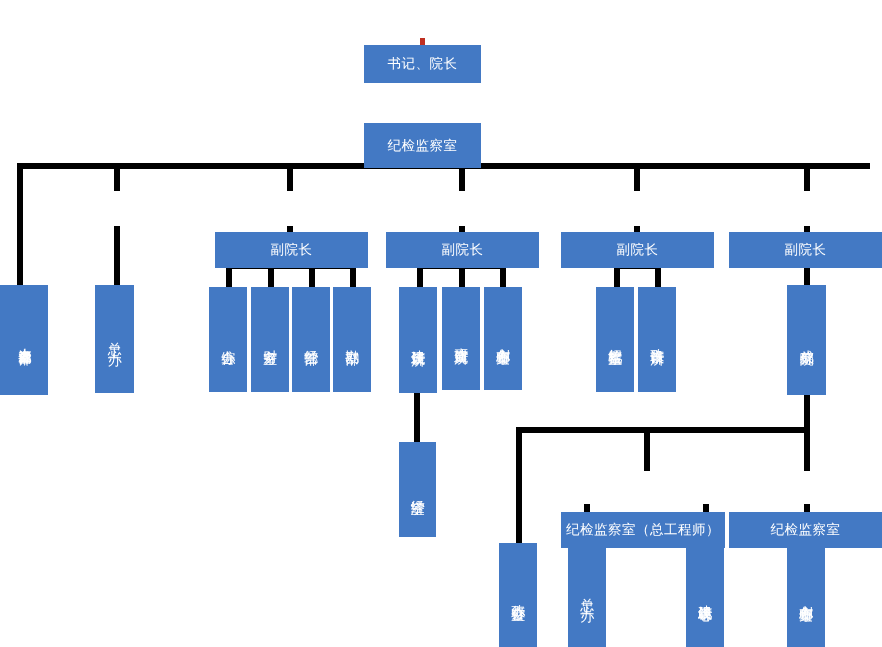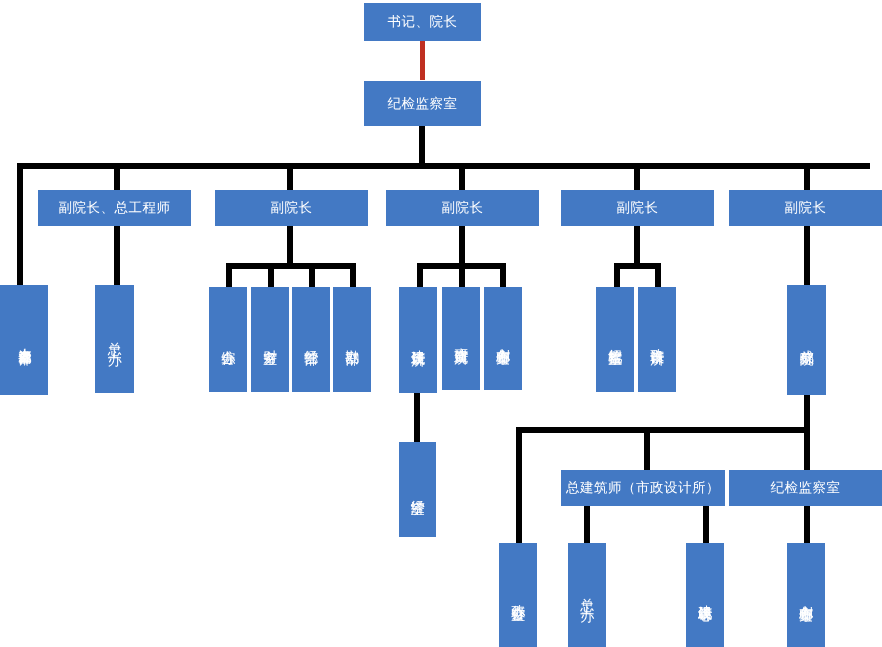--- a/index.html
+++ b/index.html
@@ -29,20 +29,21 @@
     text-align: center;
     line-height: 1.12;
     letter-spacing: 0.5px;
     user-select: none;
   }
   
   .node.h {
     font-size: 13.5px;
     padding: 18px 4px;
     white-space: nowrap;
+    margin-top: 42px;
   }
   
   .node.v {
     writing-mode: vertical-rl;
     text-orientation: upright;
     font-size: 14px;
     padding: 4px 2px;
     line-height: 1.25;
     justify-content: center;
     align-items: center;
@@ -111,21 +112,20 @@
 
   <div class="link" style="left:584px; top:504px; width:6px; height:40px;"></div>
   <div class="link" style="left:703px; top:504px; width:6px; height:40px;"></div>
 
   <div class="link" style="left:804px; top:504px; width:6px; height:40px;"></div>
 
   <div class="node h" style="left:364px; top:3px; width:117px; height:38px;">书记、院长</div>
 
   <div class="node h" style="left:364px; top:81px; width:117px; height:45px;">纪检监察室</div>
 
-  <div class="node h" style="left:38px; top:190px; width:153px; height:36px;">副院长、总工程师</div>
   <div class="node h" style="left:215px; top:190px; width:153px; height:36px;">副院长</div>
   <div class="node h" style="left:386px; top:190px; width:153px; height:36px;">副院长</div>
   <div class="node h" style="left:561px; top:190px; width:153px; height:36px;">副院长</div>
   <div class="node h" style="left:729px; top:190px; width:153px; height:36px;">副院长</div>
 
   <div class="node v twocol" style="left:0px; top:285px; width:48px; height:110px;">
     <span>人力资源部</span>
       <br>
     <span>党群工作部</span>
   </div>
@@ -141,21 +141,21 @@
   <div class="node v" style="left:442px; top:287px; width:38px; height:103px;">古建研究所</div>
   <div class="node v" style="left:484px; top:287px; width:38px; height:103px;">方案创作中心</div>
 
   <div class="node v" style="left:596px; top:287px; width:38px; height:105px;">纪检监察室</div>
   <div class="node v" style="left:638px; top:287px; width:38px; height:105px;">市政设计所</div>
 
   <div class="node v" style="left:787px; top:285px; width:39px; height:110px;">成都分院</div>
 
   <div class="node v" style="left:399px; top:442px; width:37px; height:95px;">经济室</div>
 
-  <div class="node h" style="left:561px; top:470px; width:164px; height:35px;">总建筑师（市政设计所）</div>
+  <div class="node h" style="left:561px; top:470px; width:164px; height:35px;">纪检监察室（总工程师）</div>
   <div class="node h" style="left:729px; top:470px; width:153px; height:35px;">纪检监察室</div>
 
   <div class="node v" style="left:499px; top:543px; width:38px; height:104px;">行政办公室</div>
   <div class="node v spaced" style="left:568px; top:543px; width:38px; height:104px;">总工办</div>
   <div class="node v" style="left:686px; top:543px; width:38px; height:104px;">建筑设计中心</div>
   <div class="node v" style="left:787px; top:543px; width:38px; height:104px;">方案创作中心</div>
 
 </div>
 
 </body></html>

